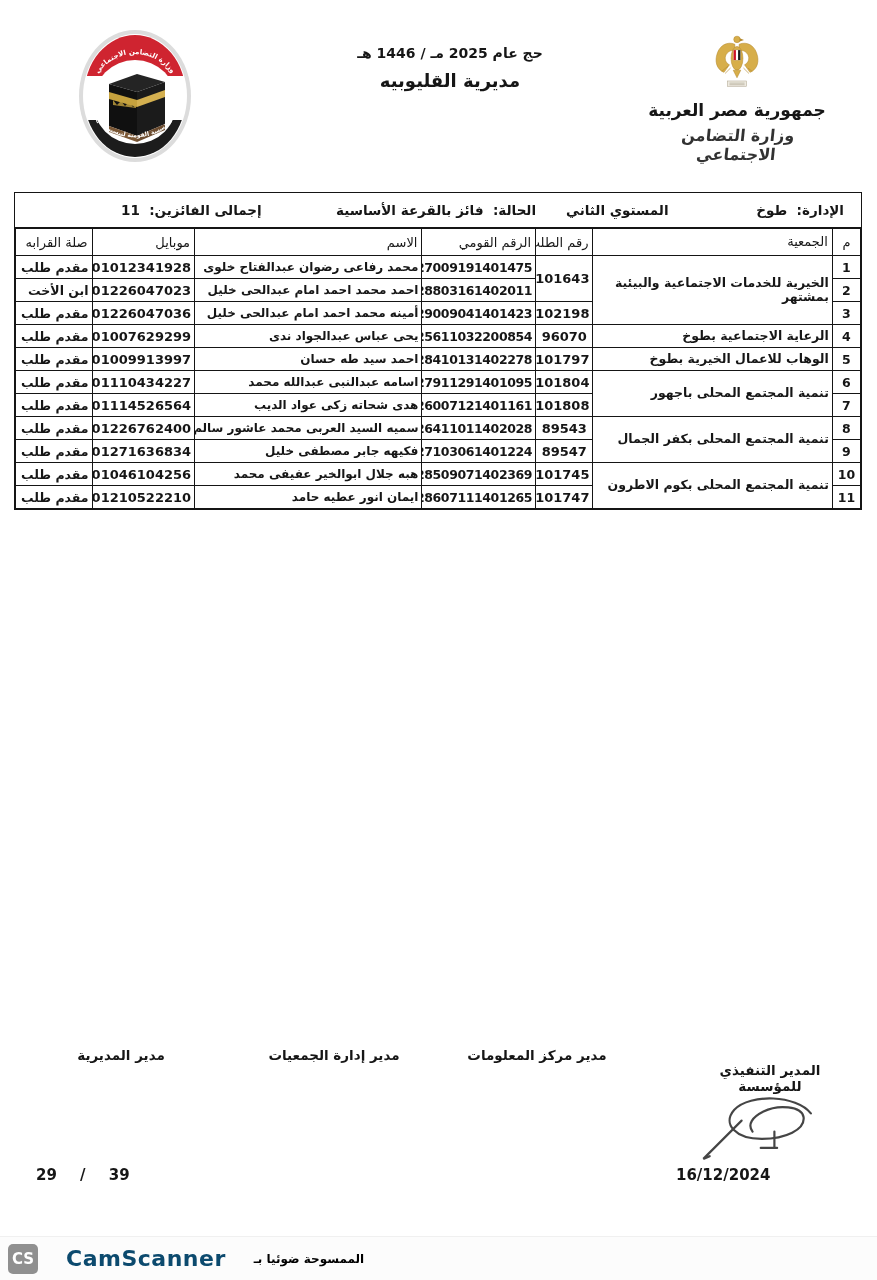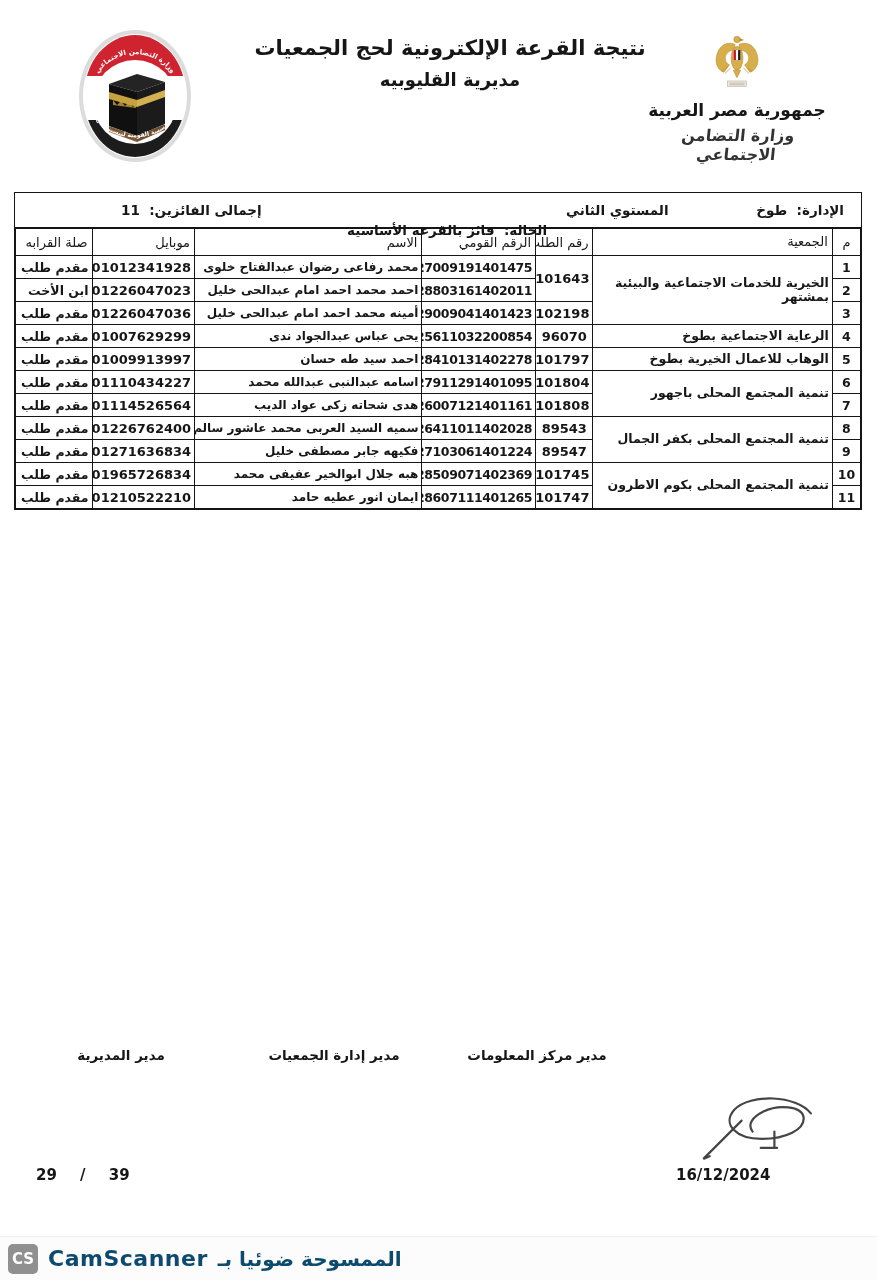--- a/index.html
+++ b/index.html
@@ -19,21 +19,21 @@
   .ministry-callig{font-size:16px;font-weight:bold;margin-top:6px;transform:skewX(-6deg);opacity:.88;}
 
   
   .table-wrap{position:absolute;left:14px;top:192px;width:848px;border:1.6px solid #151515;
               direction:rtl;box-sizing:border-box;}
   .info-row{position:relative;height:34px;border-bottom:1.6px solid #151515;
             font-size:13.5px;font-weight:bold;}
   .info-row span{position:absolute;top:9px;white-space:pre;}
   .info-admin{right:17px;}
   .info-level{left:551px;}
-  .info-status{left:332px;margin-top:20px;}
+  .info-status{left:321px;}
   .info-winners{left:106px;}
 
   table.main{width:100%;border-collapse:collapse;table-layout:fixed;direction:rtl;}
   table.main th,table.main td{border:1.4px solid #151515;overflow:hidden;white-space:nowrap;}
   table.main thead th{height:26px;font-size:13px;font-weight:normal;text-align:right;padding:0 4px;}
   table.main tbody td{height:22px;font-weight:bold;padding:0 3px;}
   .c-idx{width:28px;text-align:center !important;font-size:12.5px;}
   .c-assoc{width:238px;text-align:right;font-size:12.5px;white-space:normal !important;line-height:1.15;}
   .c-req{width:57px;text-align:center;font-size:13px;}
   .c-nid{width:113px;text-align:center;font-size:12.5px;letter-spacing:-0.4px;}
@@ -49,26 +49,26 @@
   .sig-info{left:466px;top:1047px;width:142px;}
   .sig-exec{left:686px;top:1062px;width:168px;}
   .signature-svg{position:absolute;left:694px;top:1086px;width:128px;height:82px;}
   .doc-date{position:absolute;left:676px;top:1166px;font-size:15px;font-weight:600;}
   .page-num{position:absolute;left:36px;top:1166px;font-size:15px;font-weight:600;}
   .page-num span{display:inline-block;}
   .page-sep{margin:0 18px;}
 
   
   .cam-bar{position:absolute;left:0;bottom:0;width:100%;height:44px;background:#fcfcfc;
-           border-top:1px solid #f0f0f0;display:flex;align-items:center;gap:10px;
+           border-top:1px solid #f0f0f0;display:flex;align-items:center;gap:28px;
            padding-left:8px;box-sizing:border-box;}
   .cs-box{width:30px;height:30px;background:#909090;border-radius:5px;color:#fff;
           font-weight:bold;font-size:15px;display:flex;align-items:center;justify-content:center;}
   .cs-brand{color:#0c4a6e;font-size:22px;font-weight:600;letter-spacing:.5px;}
-  .cs-ar{color:#0c4a6e;font-size:20px;font-weight:600;}
+  .cs-ar{color:#000000;font-size:12px;font-weight:600;}
 </style>
 </head>
 <body>
 
 <div class="page">
 
   <div class="logo-left">
     <svg viewBox="0 0 120 140" width="122" height="140" aria-hidden="true">
       <defs>
         <clipPath id="innerOval">
@@ -99,21 +99,21 @@
       <text font-size="7" font-weight="bold" fill="#ffffff" font-family="DejaVu Sans, sans-serif">
         <textPath href="#arcTop" startOffset="50%" text-anchor="middle">وزارة التضامن الاجتماعي</textPath>
       </text>
       <text font-size="6" font-weight="bold" fill="#ffffff" font-family="DejaVu Sans, sans-serif">
         <textPath href="#arcBottom" startOffset="50%" text-anchor="middle">المؤسسة القومية لتيسير الحج</textPath>
       </text>
     </svg>
   </div>
 
   <div class="title-block">
-    <div class="title-line1">نتيجة القرعة الإلكترونية لحج الجمعيات</div>
+    <div class="title-line2">حج عام 2025 مـ / 1446 هـ</div>
     <div class="title-line3">مديرية القليوبيه</div>
   </div>
 
   <div class="emblem-block">
     <svg class="eagle" viewBox="0 0 100 110" aria-hidden="true">
 
       <path d="M46,24 C32,18 16,26 12,46 C9,60 15,72 26,76 L36,62 C29,59 26,50 30,43 C34,36 42,34 46,37 Z" stroke="#b58a2e" stroke-width="1" fill="#d7ae4a"></path>
       <path d="M54,24 C68,18 84,26 88,46 C91,60 85,72 74,76 L64,62 C71,59 74,50 70,43 C66,36 58,34 54,37 Z" stroke="#b58a2e" stroke-width="1" fill="#d7ae4a"></path>
       <path d="M22,74 L34,64 M28,78 L38,68 M70,68 L78,74 M62,68 L72,78" stroke="#b58a2e" stroke-width="1.2" fill="none"></path>
 
@@ -240,38 +240,39 @@
           <td class="c-name">فكيهه جابر مصطفى خليل</td>
           <td class="c-mob">01271636834</td>
           <td class="c-rel">مقدم طلب</td>
         </tr>
         <tr>
           <td class="c-idx">10</td>
           <td class="c-assoc" rowspan="2">تنمية المجتمع المحلى بكوم الاطرون</td>
           <td class="c-req">101745</td>
           <td class="c-nid">28509071402369</td>
           <td class="c-name">هبه جلال ابوالخير عفيفى محمد</td>
-          <td class="c-mob">01965726834</td>
+          <td class="c-mob">01046104256</td>
           <td class="c-rel">مقدم طلب</td>
         </tr>
         <tr>
           <td class="c-idx">11</td>
           <td class="c-req">101747</td>
           <td class="c-nid">28607111401265</td>
           <td class="c-name">ايمان انور عطيه حامد</td>
           <td class="c-mob">01210522210</td>
           <td class="c-rel">مقدم طلب</td>
         </tr>
       </tbody>
     </table>
   </div>
 
   <div class="sig sig-directorate">مدير المديرية</div>
   <div class="sig sig-assoc">مدير إدارة الجمعيات</div>
   <div class="sig sig-info">مدير مركز المعلومات</div>
+  <div class="sig sig-exec">المدير التنفيذي للمؤسسة</div>
 
   <svg class="signature-svg" viewBox="0 0 140 90" aria-hidden="true">
     <g fill="none" stroke="#454545" stroke-width="2.4" stroke-linecap="round">
       <path d="M128,30 C112,10 62,8 44,26 C30,42 46,58 74,58 C100,58 122,48 120,34 C118,22 92,20 76,28 C64,34 58,42 64,50"></path>
       <path d="M52,38 L10,80 l7,-3"></path>
       <path d="M88,50 L88,68 M73,68 L91,68"></path>
     </g>
   </svg>
 
   <div class="doc-date">16/12/2024</div>

